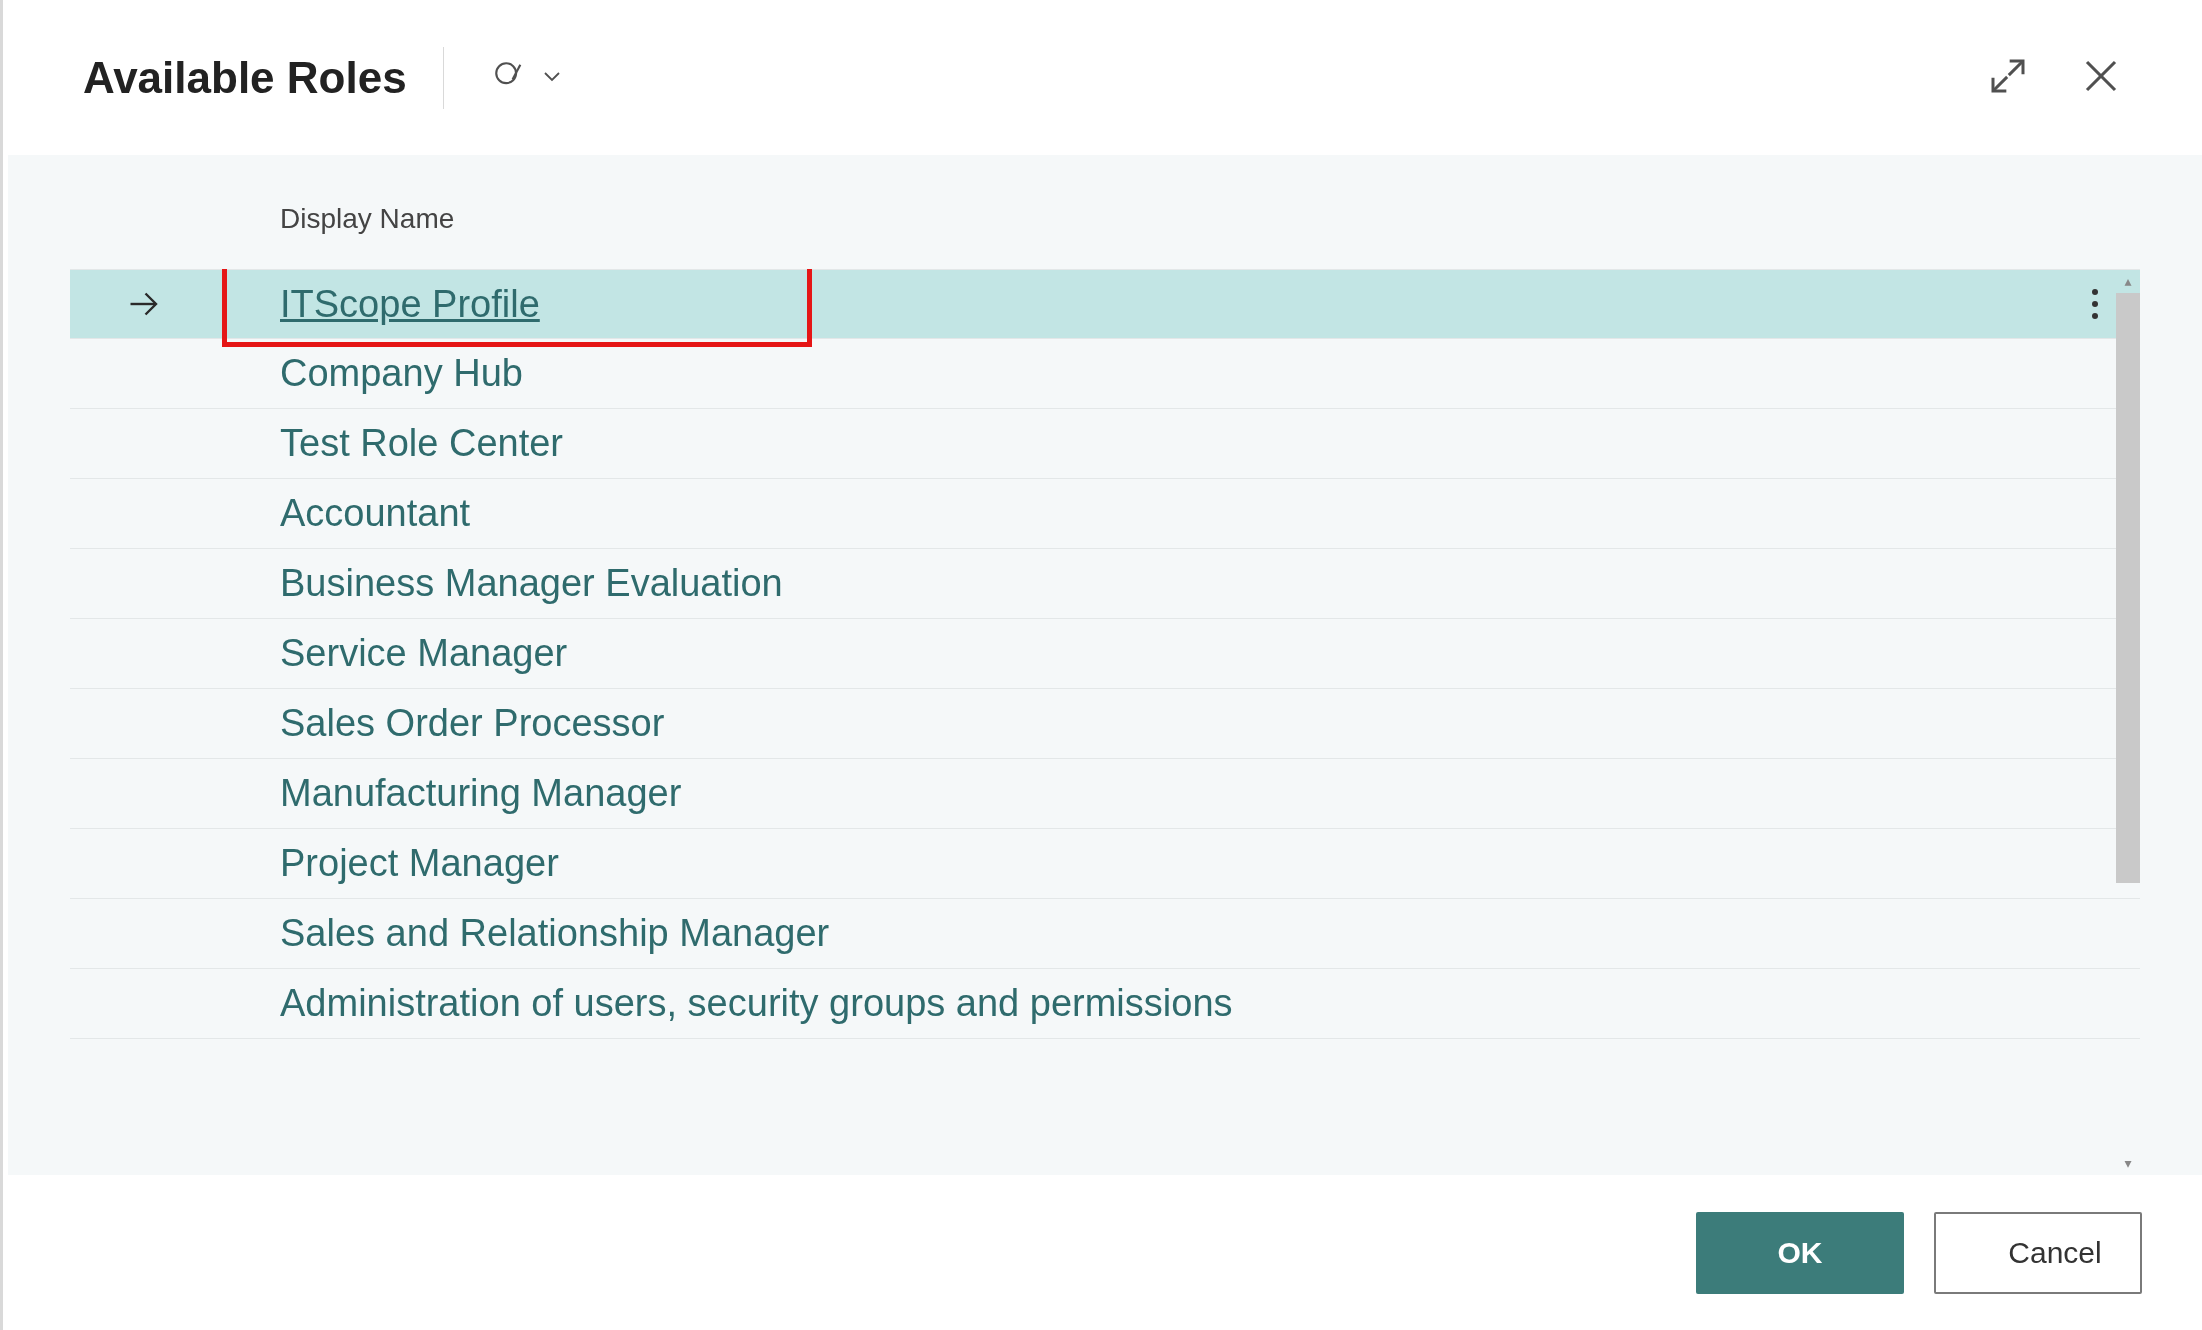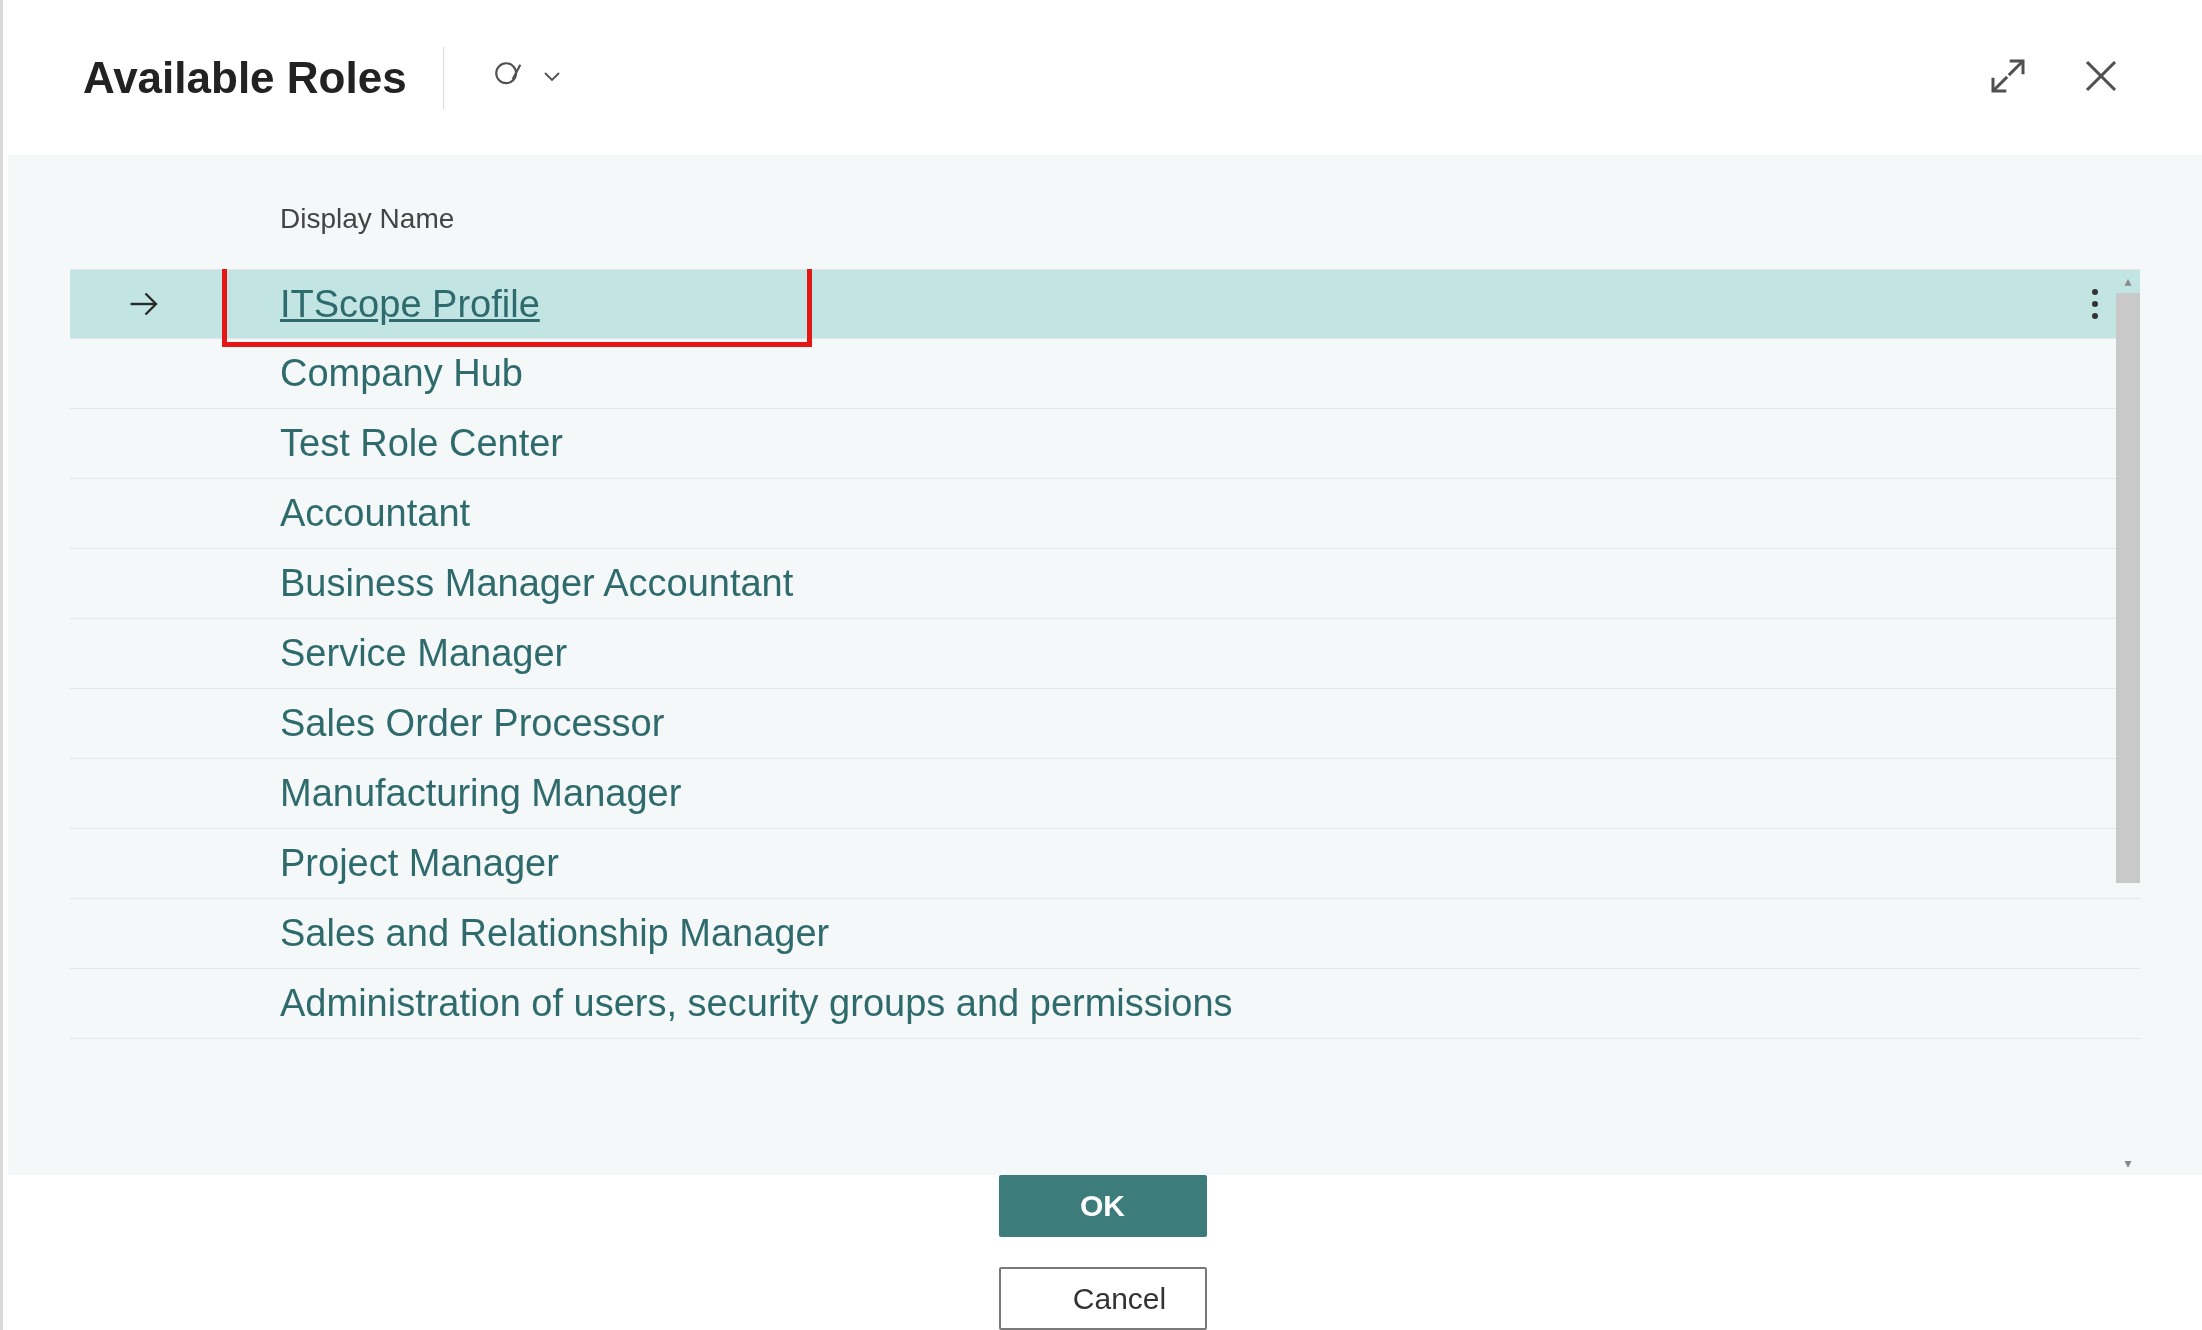--- a/index.html
+++ b/index.html
@@ -115,21 +115,20 @@
   .footer {
     position: absolute;
     left: 0; right: 0; bottom: 0;
     height: 155px;
     background: #fff;
     display: flex;
     align-items: center;
     justify-content: flex-end;
     padding: 0 60px;
     gap: 30px;
-    flex-direction: column;
   }
   .btn {
     min-width: 208px;
     height: 82px;
     font-size: 30px;
     border-radius: 2px;
     display: flex;
     align-items: center;
     justify-content: center;
     cursor: pointer;
@@ -237,21 +236,21 @@
           <div class="row-label">Test Role Center</div>
           <div class="row-more"></div>
         </div>
         <div class="row">
           <div class="row-indicator"></div>
           <div class="row-label">Accountant</div>
           <div class="row-more"></div>
         </div>
         <div class="row">
           <div class="row-indicator"></div>
-          <div class="row-label">Business Manager Accountant</div>
+          <div class="row-label">Business Manager Evaluation</div>
           <div class="row-more"></div>
         </div>
         <div class="row">
           <div class="row-indicator"></div>
           <div class="row-label">Service Manager</div>
           <div class="row-more"></div>
         </div>
         <div class="row">
           <div class="row-indicator"></div>
           <div class="row-label">Sales Order Processor</div>

